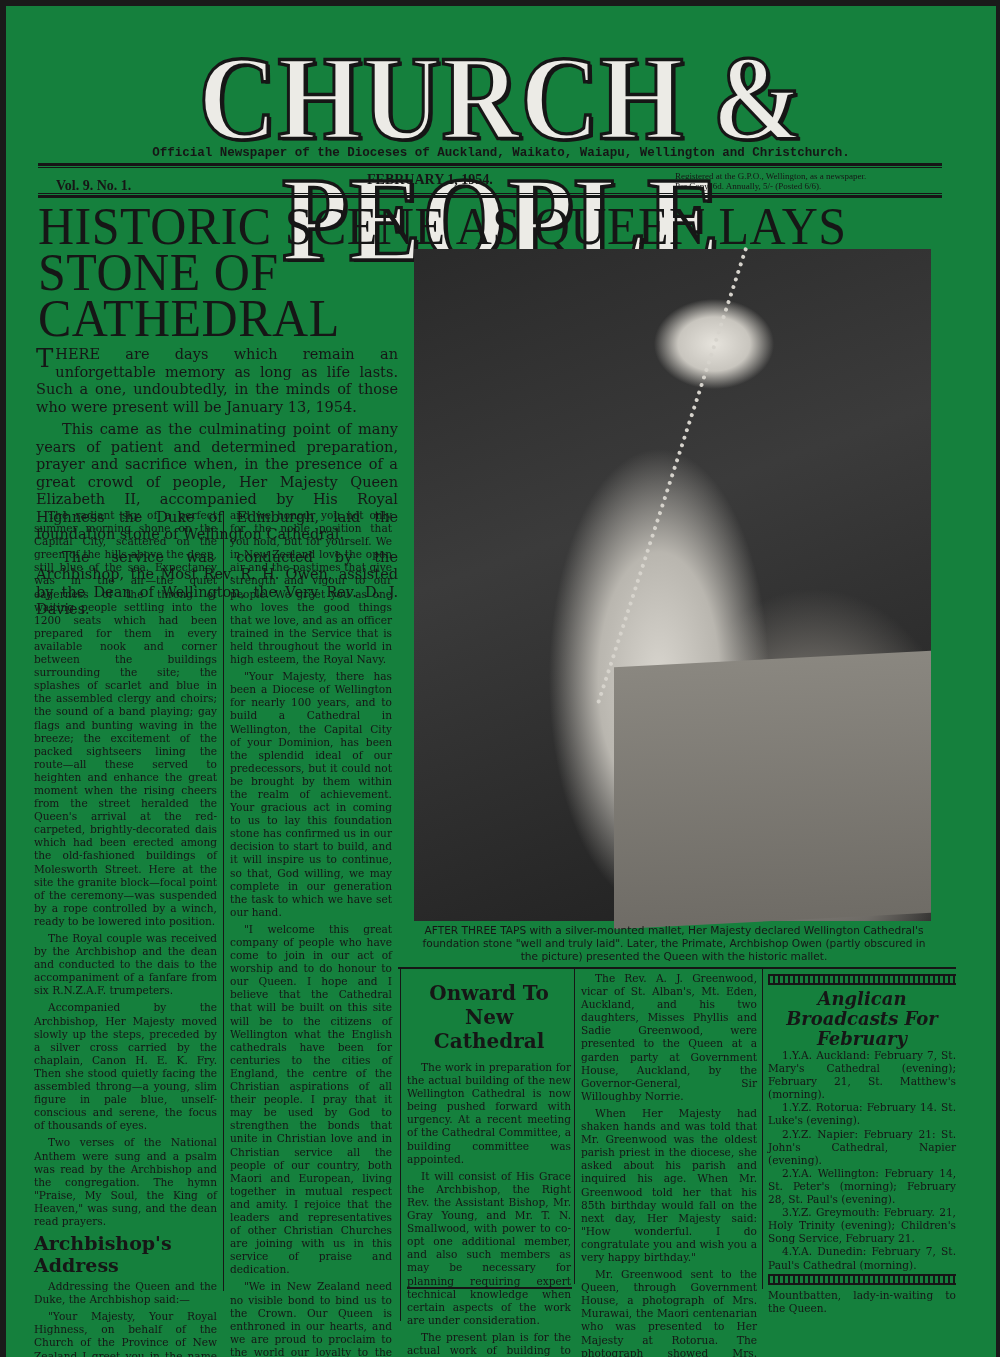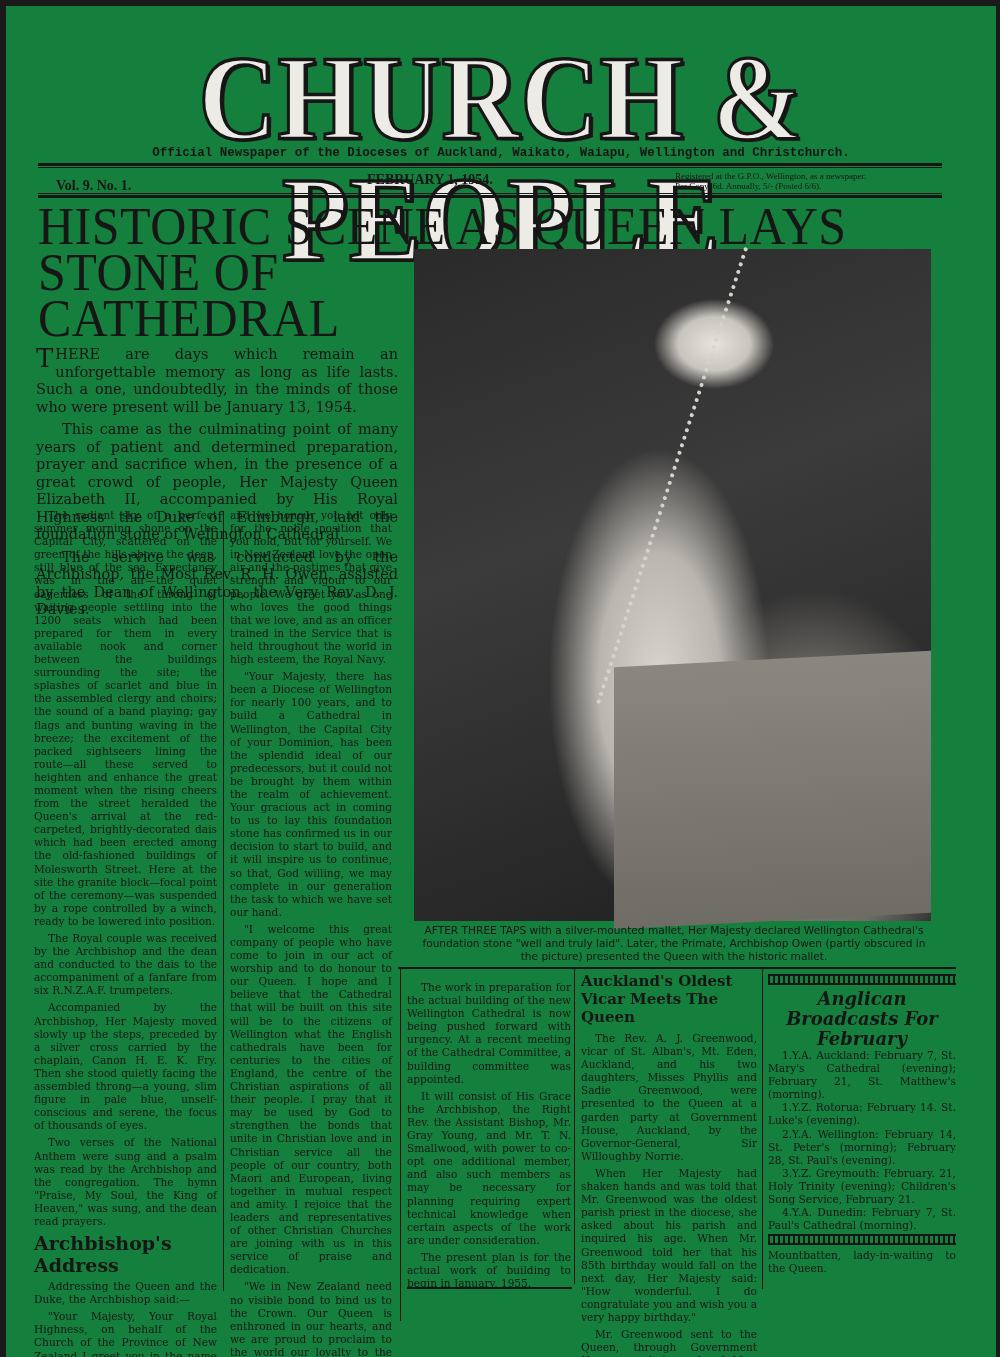--- a/index.html
+++ b/index.html
@@ -93,38 +93,39 @@
     <div class="stone"></div>
   </div>
   <div class="caption">AFTER THREE TAPS with a silver-mounted mallet, Her Majesty declared Wellington Cathedral's foundation stone "well and truly laid".  Later, the Primate, Archbishop Owen (partly obscured in the picture) presented the Queen with the historic mallet.</div>
 
   <div class="rule" style="left:392px;width:558px;top:961px;height:2px;"></div>
   <div class="vline" style="left:394px;top:963px;height:352px;"></div>
   <div class="vline" style="left:568px;top:963px;height:315px;"></div>
   <div class="vline" style="left:756px;top:963px;height:320px;"></div>
 
   <div class="col" style="left:401px;top:975px;width:164px;">
+    <div class="boxhead" style="font-size:20px;line-height:24px;margin-bottom:8px;">Onward To New Cathedral</div>
     <p>The work in preparation for the actual building of the new Wellington Cathedral is now being pushed forward with urgency.  At a recent meeting of the Cathedral Committee, a building committee was appointed.</p>
     <p>It will consist of His Grace the Archbishop, the Right Rev. the Assistant Bishop, Mr. Gray Young, and Mr. T. N. Smallwood, with power to co-opt one additional member, and also such members as may be necessary for planning requiring expert technical knowledge when certain aspects of the work are under consideration.</p>
     <p>The present plan is for the actual work of building to begin in January, 1955.</p>
   </div>
   <div class="rule" style="left:401px;width:165px;top:1281px;height:2px;"></div>
 
   <div class="col" style="left:575px;top:966px;width:176px;">
-    <div class="boxhead" style="font-size:15px;line-height:18px;text-align:left;margin-bottom:6px;">Auckland's Oldest Vicar Meets The Queen</div>
     <p>The Rev. A. J. Greenwood, vicar of St. Alban's, Mt. Eden, Auckland, and his two daughters, Misses Phyllis and Sadie Greenwood, were presented to the Queen at a garden party at Government House, Auckland, by the Governor-General, Sir Willoughby Norrie.</p>
     <p>When Her Majesty had shaken hands and was told that Mr. Greenwood was the oldest parish priest in the diocese, she asked about his parish and inquired his age.  When Mr. Greenwood told her that his 85th birthday would fall on the next day, Her Majesty said: "How wonderful.  I do congratulate you and wish you a very happy birthday."</p>
     <p>Mr. Greenwood sent to the Queen, through Government House, a photograph of Mrs. Murawai, the Maori centenarian who was presented to Her Majesty at Rotorua.  The photograph showed Mrs. Murawai with a young descendant on the occasion of the ordination of the latter as a deacon several years ago when Mrs. Murawai, who used to attend St. Alban's, was aged 105.  He has since received an acknowledgement from Lady Pamela</p>
   </div>
 
   <div class="col broad" style="left:762px;top:966px;width:188px;">
     <div class="ornament"></div>
     <div class="boxhead">Anglican Broadcasts For February</div>
     <p><b>1.Y.A. Auckland:</b><span> February 7, St. Mary's Cathedral (evening); February 21, St. Matthew's (morning).</span></p>
     <p><b>1.Y.Z. Rotorua:</b><span> February 14. St. Luke's (evening).</span></p>
+    <p><b>2.Y.Z. Napier:</b><span> February 21: St. John's Cathedral, Napier (evening).</span></p>
     <p><b>2.Y.A. Wellington:</b><span> February 14, St. Peter's (morning); February 28, St. Paul's (evening).</span></p>
     <p><b>3.Y.Z. Greymouth:</b><span> February. 21, Holy Trinity (evening); Children's Song Service, February 21.</span></p>
     <p><b>4.Y.A. Dunedin:</b><span> February 7, St. Paul's Cathedral (morning).</span></p>
     <div class="ornament"></div>
     <p class="noind" style="text-indent:0;">Mountbatten, lady-in-waiting to the Queen.</p>
 
   </div>
 
 </div>
 

